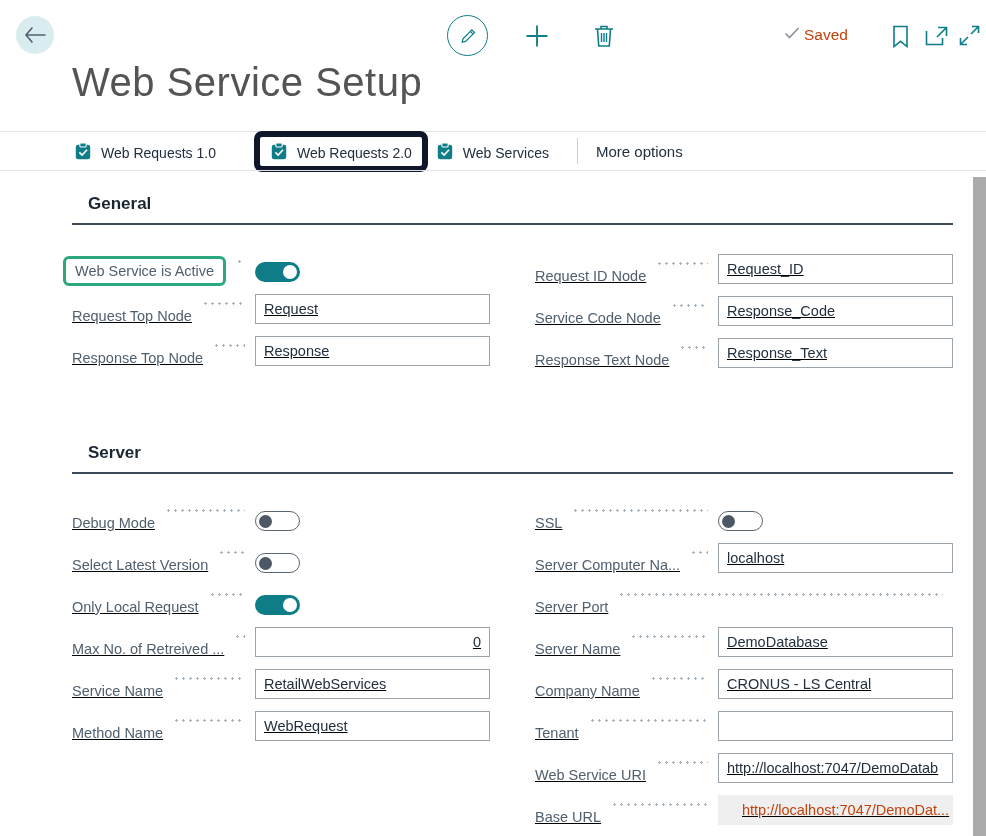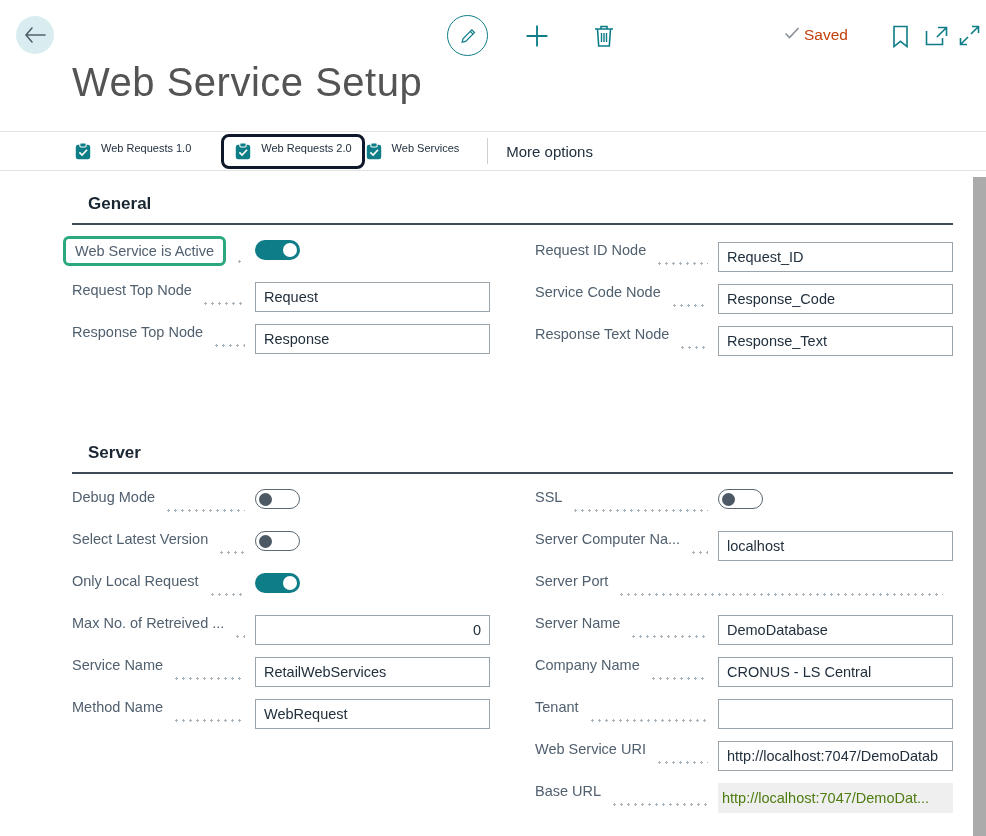--- a/index.html
+++ b/index.html
@@ -33,50 +33,50 @@
     color:#545454; letter-spacing:0.5px;
   }
   
   .hline { position:absolute; left:0; width:986px; height:1px; background:#e3e3e3; }
   .line-top { top:131px; }
   .line-bottom { top:170px; }
   .tabstrip {
     position:absolute; left:74px; top:137px; height:28px; display:flex;
     align-items:center;
   }
-  .tab { display:flex; align-items:flex-start; gap:9px; cursor:pointer;
-         color:#22303e; font-size:11px; white-space:nowrap; }
+  .tab { display:flex; align-items:flex-end; gap:9px; cursor:pointer;
+         color:#22303e; font-size:14px; white-space:nowrap; }
   .tab + .tab-gap { width:30px; }
   .hl-orange {
-    border:3px solid #0f172a; border-radius:8px; padding:5px 10px;
-    margin:-5px 0; display:flex; align-items:center;
+    border:6px solid #0f172a; border-radius:8px; padding:5px 10px;
+    margin:-5px 8px; display:flex; align-items:center;
   }
   .tab-sep { width:1px; height:26px; background:#cfcfcf; margin:0 0 0 28px; }
   .more-opts { margin-left:18px; color:#22303e; font-size:15px; cursor:pointer; white-space:nowrap; }
   
   .sec-head { position:absolute; left:72px; font-size:17px; font-weight:700; color:#1a2733;margin-left:16px; }
   .sec-rule { position:absolute; left:72px; width:881px; height:2px; background:#3d4a58; }
   .col { position:absolute; width:418px; }
-  .row { display:flex; align-items:flex-start; height:42px; }
+  .row { display:flex; align-items:flex-end; height:42px;text-decoration:underline; }
   .flabel { color:#51606f; font-size:14.5px; white-space:nowrap; flex:0 0 auto; }
   .dots {
     flex:1 1 auto; height:3px; margin:0 10px; align-self:center;
     background-image:radial-gradient(circle, #a8b2ba 1.1px, transparent 1.4px);
     background-size:7px 3px; background-repeat:repeat-x; background-position:left center;
   }
   .ctrl { flex:0 0 235px; display:flex; align-items:center; }
   .fin {
     width:235px; height:30px; border:1px solid #9ba3ab; background:#fff;
     font-family:"Liberation Sans", sans-serif; font-size:14.5px; color:#22303e;
     padding:0 8px; outline:none;
   }
   .fin.num { text-align:right; }
   .fin-ro {
     width:235px; height:30px; background:#efefef; border:none;
-    font-size:14.5px; color:#4d7c0f; padding:0 4px; line-height:30px;
+    font-size:14.5px; color:#c2410c; padding:0 24px; line-height:30px;
     white-space:nowrap; overflow:hidden;
   }
   .toggle { width:45px; height:20px; border-radius:10px; position:relative; display:inline-block; cursor:pointer; }
   .toggle[data-state="on"] { background:#0e7d87; }
   .toggle[data-state="on"] .knob { position:absolute; right:3px; top:3px; width:14px; height:14px; border-radius:50%; background:#fff; }
   .toggle[data-state="off"] { background:#fff; border:1.5px solid #5a6670; }
   .toggle[data-state="off"] .knob { position:absolute; left:3px; top:2.5px; width:13px; height:13px; border-radius:50%; background:#4c5864; }
   .hl-green {
     border:3px solid #2ba97c; border-radius:6px; padding:4px 9px;
     margin:-4px 0 -4px -9px; display:inline-block;

